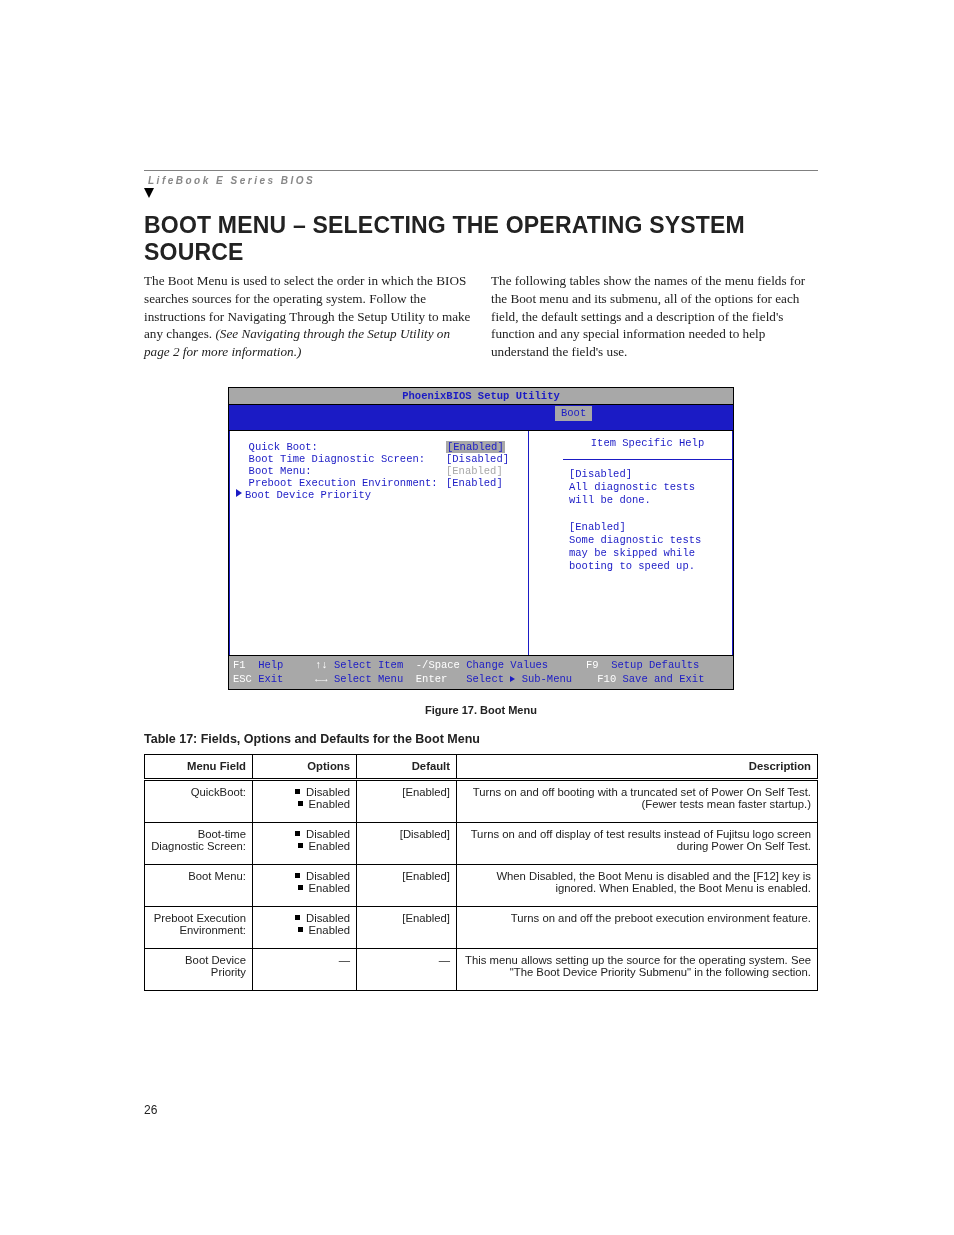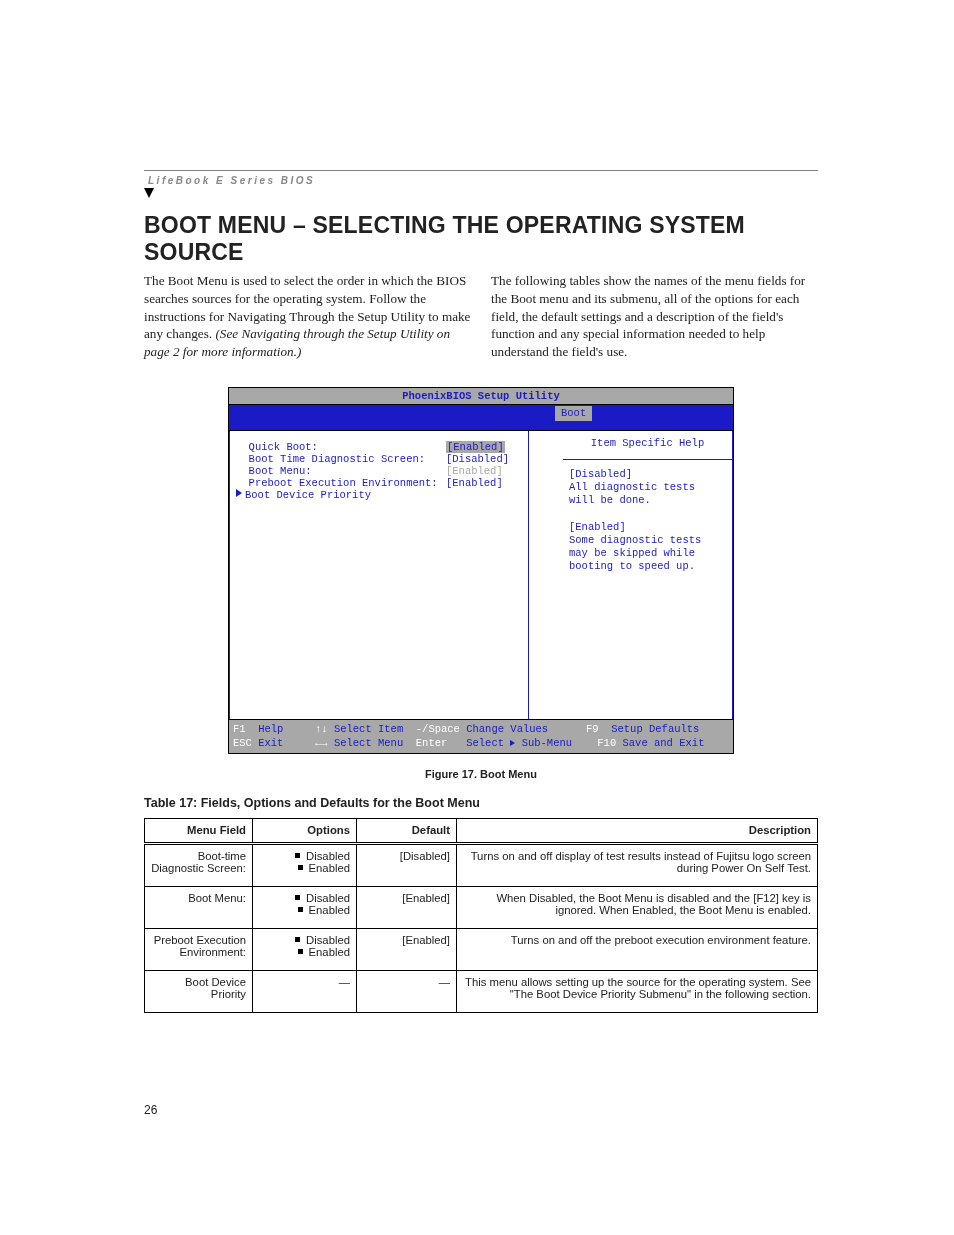--- a/index.html
+++ b/index.html
@@ -79,21 +79,21 @@
     position: absolute;
     top: 1px; height: 15px;
     left: 326px;
     background: #a8a8a8;
     color: #1b1bc5;
     padding: 1px 6px 0 6px;
     font-weight: normal;
   }
   .bios-body {
     display: flex;
-    height: 288px;
+    height: 224px;
     gap: 34px;
   }
   .bios-main {
     flex: 1;
     padding: 10px 4px 10px 6px;
     border-right: 1px solid #1b1bc5;
     border-left: 1px solid #1b1bc5;
   }
   .bios-row { display: flex; white-space: pre; }
   .bios-row .lbl { width: 210px; }
@@ -270,20 +270,31 @@
   <thead>
     <tr>
       <th>Menu Field</th>
       <th>Options</th>
       <th>Default</th>
       <th>Description</th>
     </tr>
   </thead>
   <tbody>
     <tr>
+      <td>QuickBoot:</td>
+      <td>
+          <ul class="opts">
+            <li>Disabled</li>
+            <li>Enabled</li>
+          </ul>
+        </td>
+      <td>[Enabled]</td>
+      <td>Turns on and off booting with a truncated set of Power On Self Test. (Fewer tests mean faster startup.)</td>
+    </tr>
+    <tr>
       <td>Boot-time Diagnostic Screen:</td>
       <td>
           <ul class="opts">
             <li>Disabled</li>
             <li>Enabled</li>
           </ul>
         </td>
       <td>[Disabled]</td>
       <td>Turns on and off display of test results instead of Fujitsu logo screen during Power On Self Test.</td>
     </tr>

